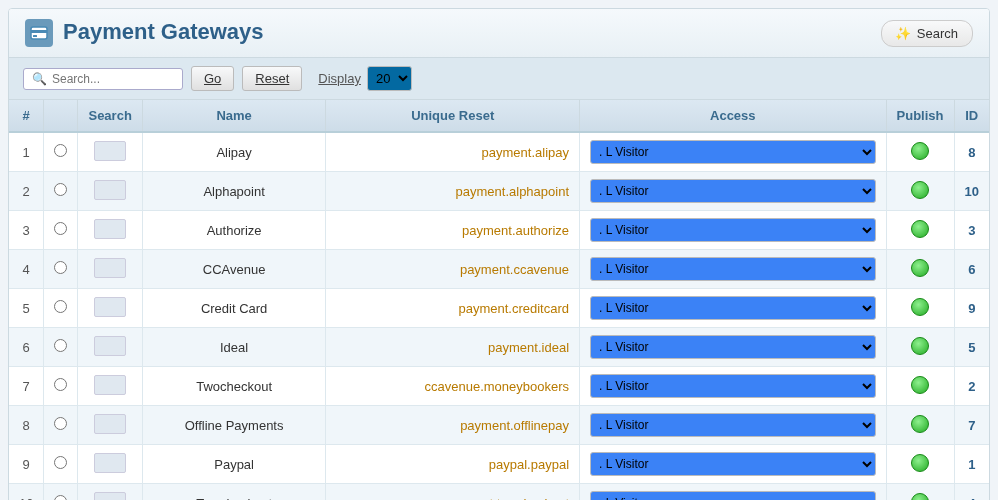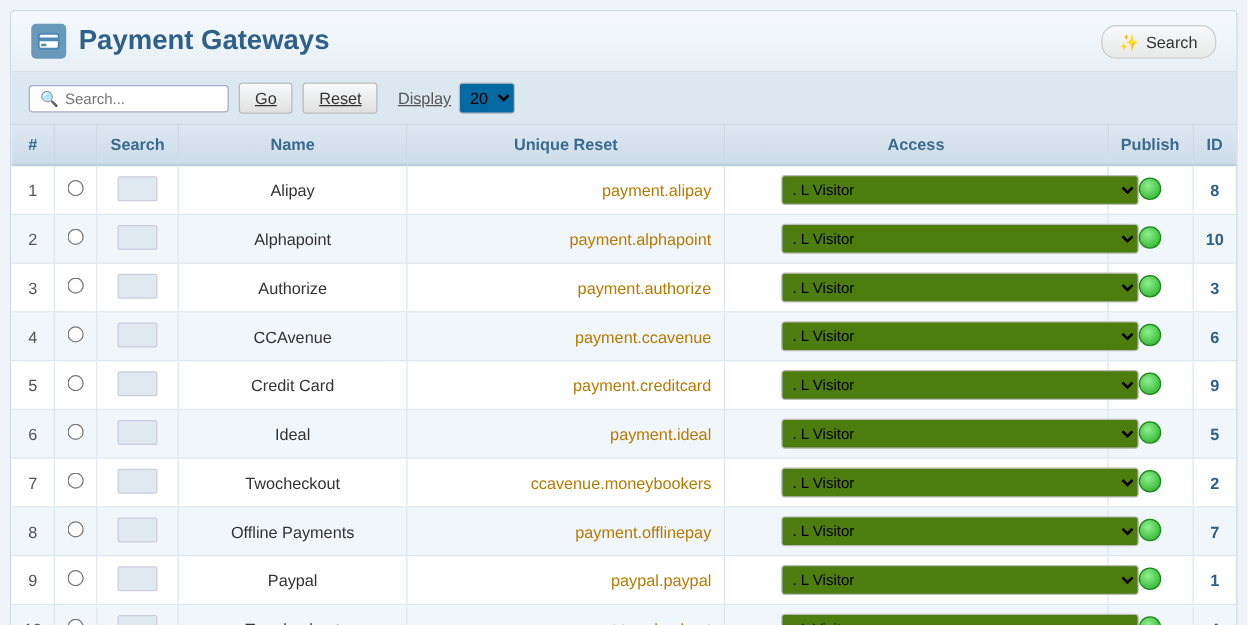--- a/index.html
+++ b/index.html
@@ -153,22 +153,21 @@
     .td-uname { color: #b87a00; text-align: right; }
     .td-access { min-width: 200px; }
     .td-publish { width: 60px; }
     .td-id { width: 35px; color: #2e6089; font-weight: bold; }
     .access-select {
       width: 100%;
       border: 1px solid #bbb;
       border-radius: 3px;
       padding: 3px 4px;
       font-size: 12px;
-      background: #4d7c0f;
-      margin-left: 35px;
+      background: #3b82f6;
     }
     .publish-dot {
       display: inline-block;
       width: 18px;
       height: 18px;
       background: radial-gradient(circle at 40% 35%, #8ef08e, #22aa22);
       border-radius: 50%;
       border: 1px solid #1a8a1a;
       cursor: pointer;
     }

